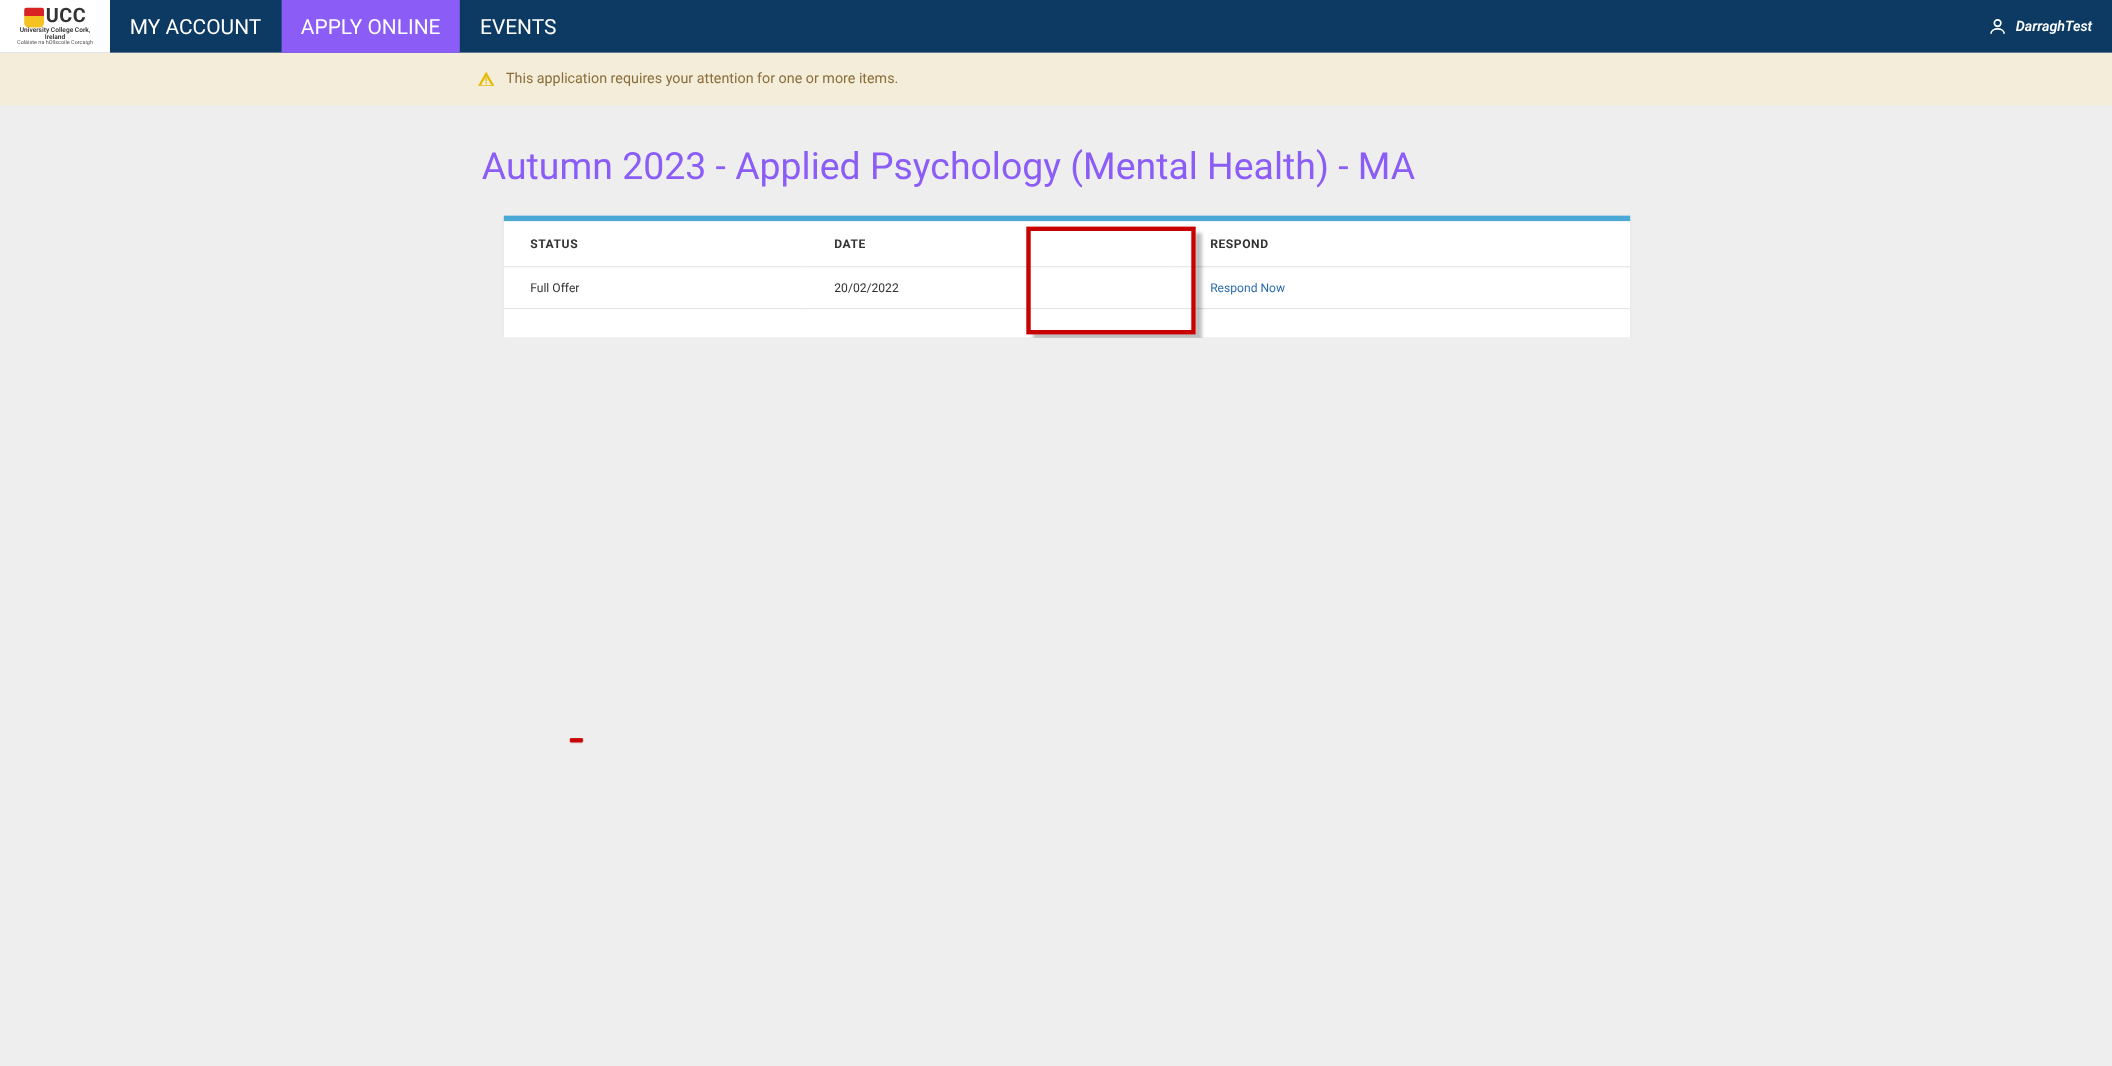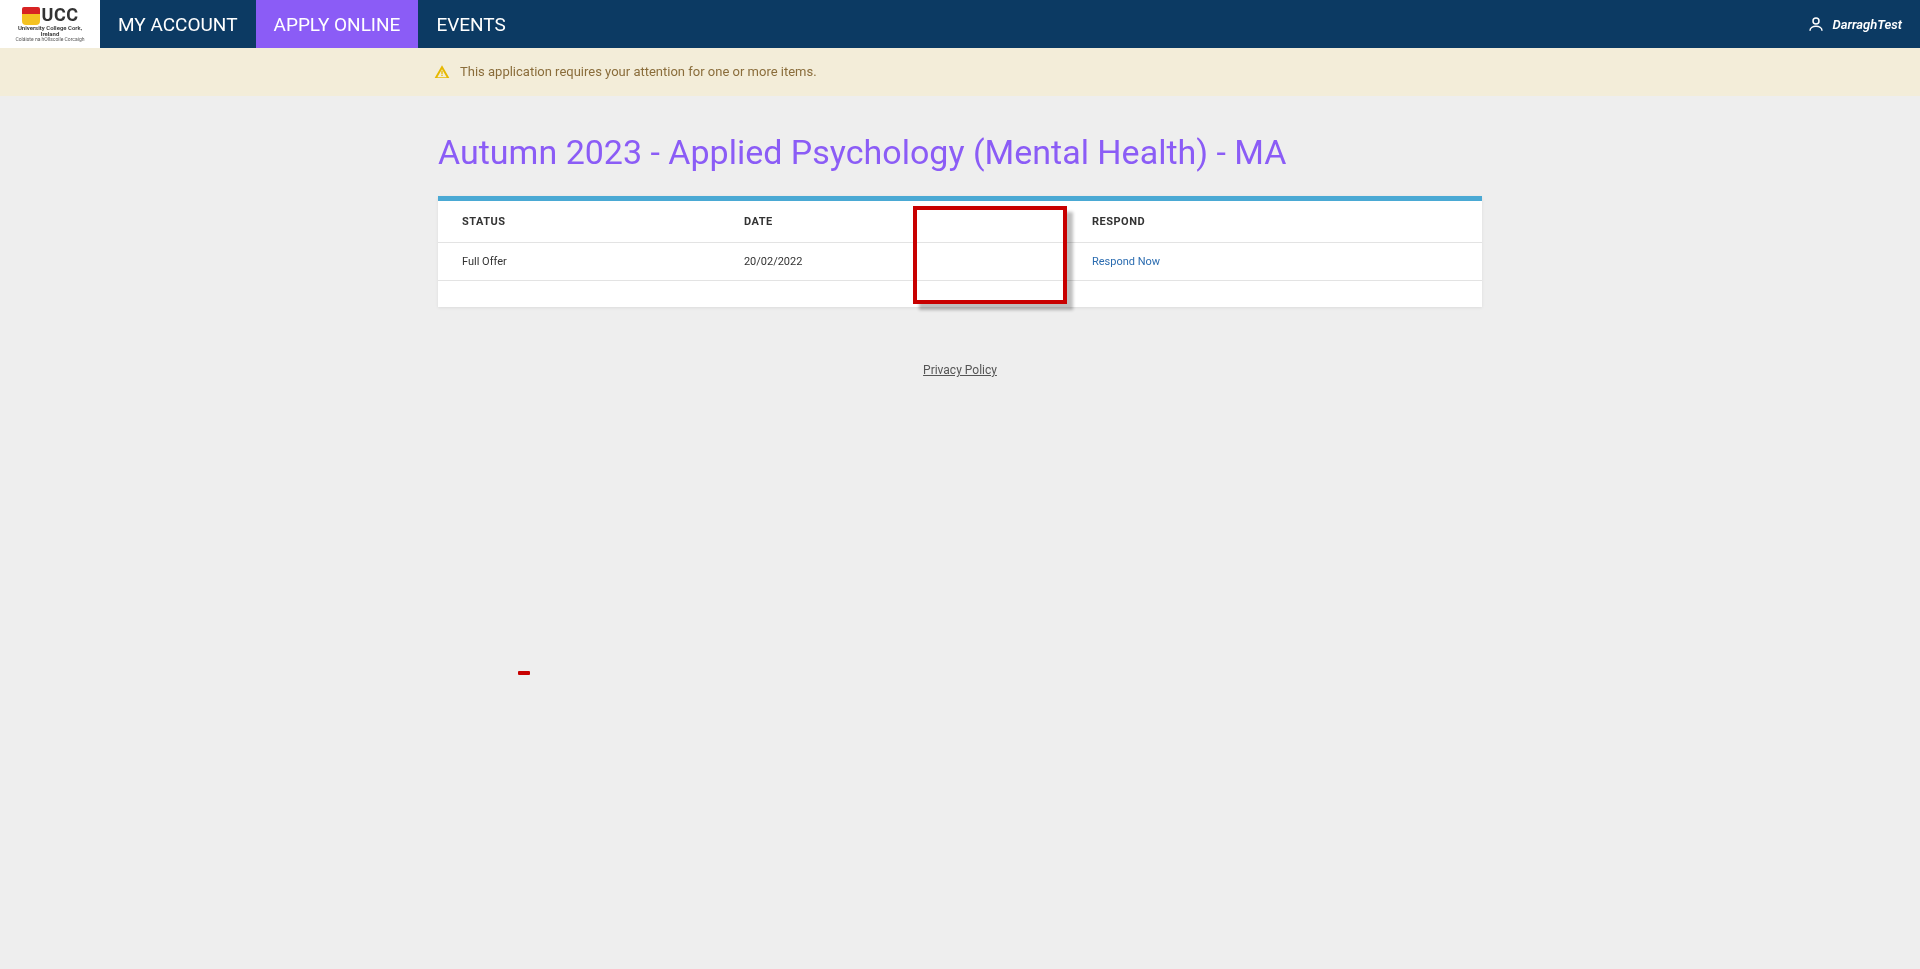--- a/index.html
+++ b/index.html
@@ -33,21 +33,21 @@
     .card { background: #fff; border-top: 5px solid #4aa9d4; box-shadow: 0 1px 3px rgba(0,0,0,0.08); padding-bottom: 26px;}
     table { width: 100%; border-collapse: collapse; }
     th { text-align: left; font-size: 11px; font-weight: 700; letter-spacing: 0.5px; color: #333; padding: 14px 0 14px 24px; border-bottom: 1px solid #e3e3e3; }
     td { font-size: 11px; padding: 12px 0 12px 24px; border-bottom: 1px solid #e3e3e3; color:#333; }
     th:nth-child(1), td:nth-child(1) { width: 27%; }
     th:nth-child(2), td:nth-child(2) { width: 32%; }
     th:nth-child(3), td:nth-child(3) { width: 41%; }
     td .link { color: #2b6cb0; cursor: pointer; }
     
     .highlight-box { position: absolute; border: 4px solid #c80000; box-shadow: 6px 6px 3px rgba(0,0,0,0.25); pointer-events:none;}
-    .card-wrap { position: relative; }
+    .card-wrap { position: relative; margin-left: 20px; }
     
     .footer-link { text-align: center; margin-top: 56px; font-size: 12px; }
     .footer-link a { color: #555; text-decoration: underline; cursor: pointer; }
     
     .stray-mark { position: fixed; left: 518px; top: 671px; width: 12px; height: 4px; background: #c80000; border-radius: 1px; }
     
     th.respond-head { padding-left: 38px; }
     td.respond-cell { padding-left: 38px; }
   </style>
 </head>
@@ -108,18 +108,15 @@
             <td>Full Offer</td>
             <td>20/02/2022</td>
             <td class="respond-cell"><span class="link">Respond Now</span></td>
           </tr>
         </tbody>
       </table>
     </div>
     <div class="highlight-box" style="left:475px; top:10px; width:154px; height:98px;"></div>
   </div>
 
-  <div class="footer-link">
-    <a>Privacy Policy</a>
-  </div>
 </div>
 
 <div class="stray-mark"></div>
 
 </body></html>

